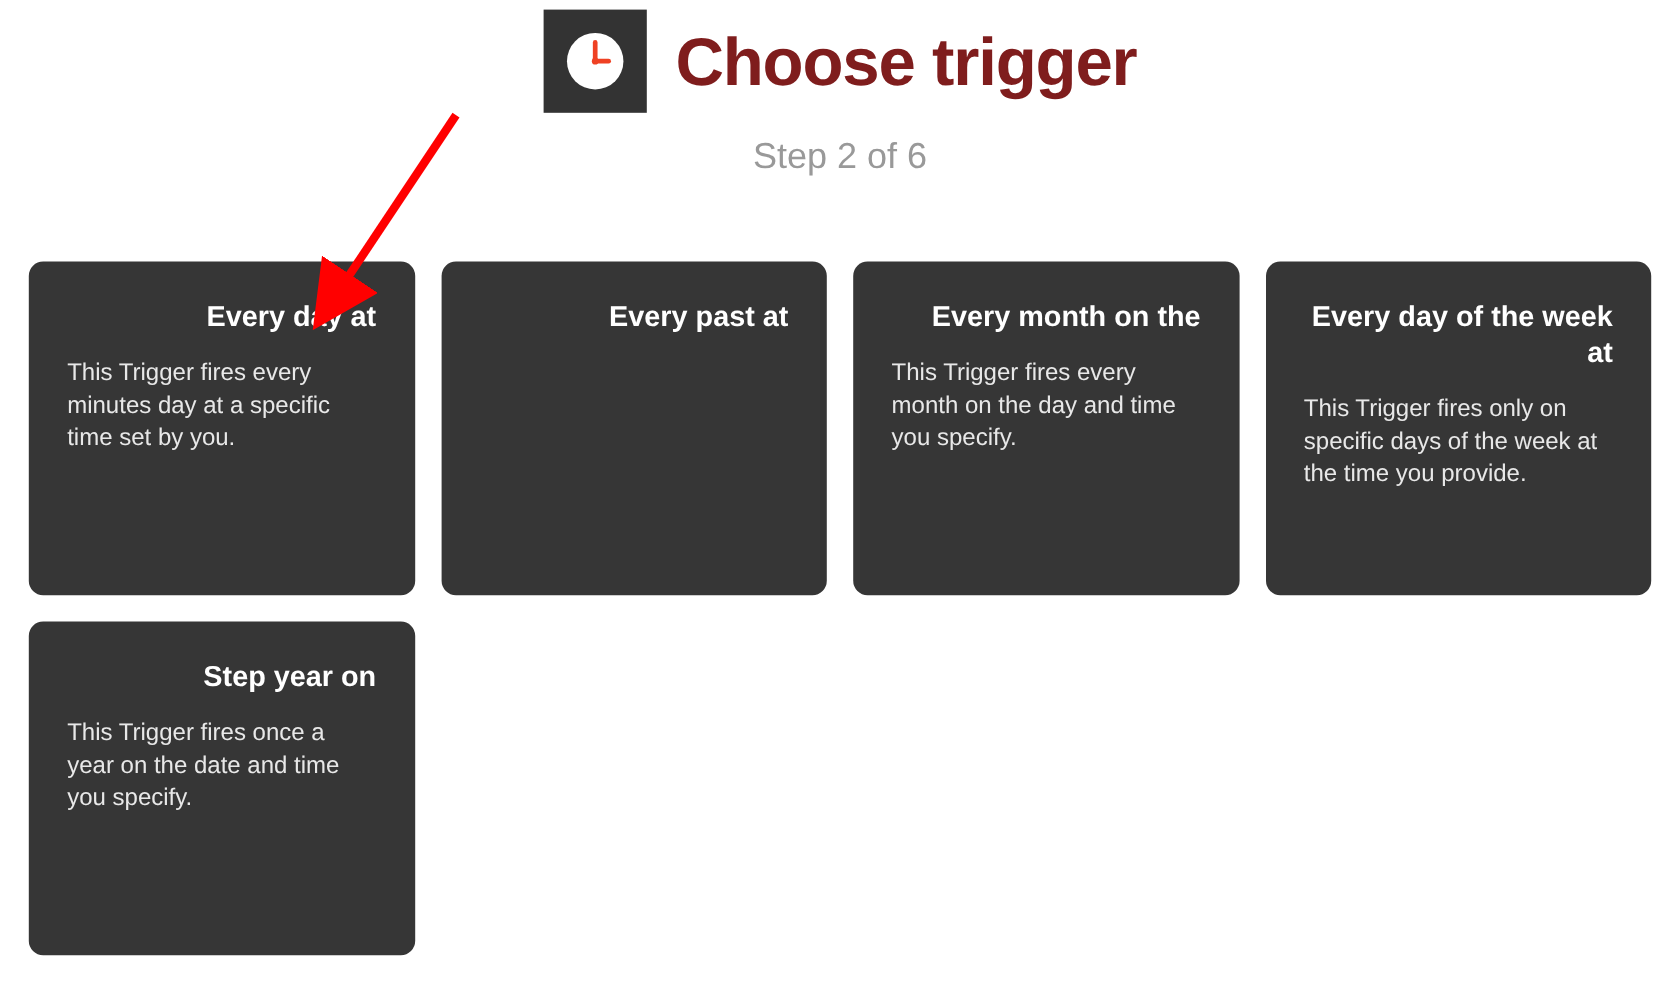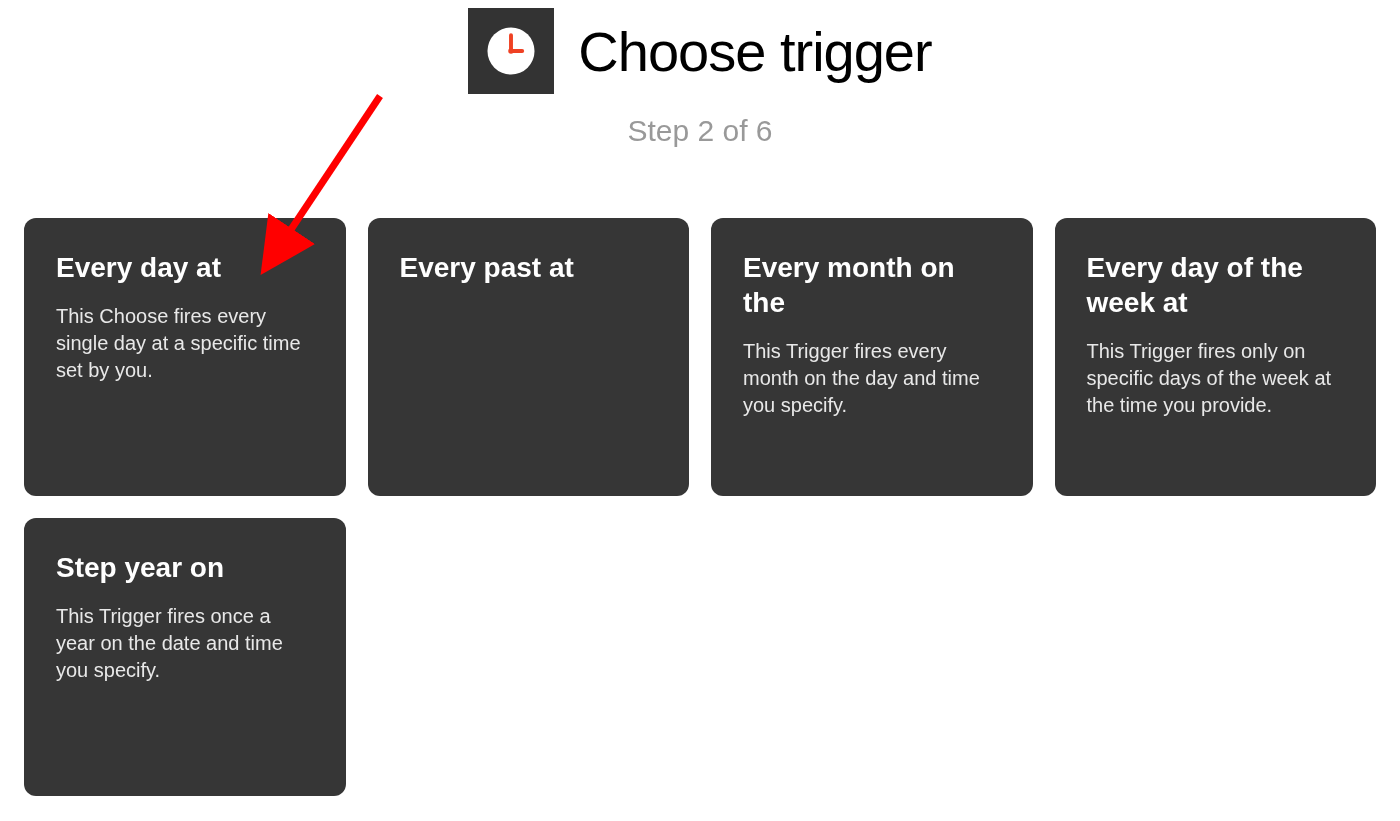--- a/index.html
+++ b/index.html
@@ -29,22 +29,22 @@
       display: flex;
       align-items: center;
       justify-content: center;
     }
     .clock-svg {
       width: 56px;
       height: 56px;
     }
     .page-title {
       font-size: 56px;
-      font-weight: 400;
-      color: #000000;
+      font-weight: 700;
+      color: #7f1d1d;
       letter-spacing: -1px;
     }
     .step-indicator {
       text-align: center;
       color: #999999;
       font-size: 30px;
       margin-top: 20px;
       font-weight: 400;
     }
     .card-grid {
@@ -56,25 +56,26 @@
     }
     .trigger-card {
       background: #363636;
       border-radius: 12px;
       padding: 32px 32px 32px 32px;
       height: 278px;
       cursor: pointer;
       color: #ffffff;
     }
     .card-title {
-      font-size: 28px;
+      font-size: 24px;
       font-weight: 700;
       color: #ffffff;
       margin-bottom: 18px;
       line-height: 1.25;
+      text-align: right;
     }
     .card-description {
       font-size: 20px;
       font-weight: 400;
       color: #e8e8e8;
       line-height: 1.35;
     }
     .annotation-arrow {
       position: absolute;
       left: 250px;
@@ -95,21 +96,21 @@
     </svg>
   </div>
   <h1 class="page-title">Choose trigger</h1>
 </div>
 
 <div class="step-indicator">Step 2 of 6</div>
 
 <div class="card-grid">
   <div class="trigger-card">
     <div class="card-title">Every day at</div>
-    <div class="card-description">This Choose fires every single day at a specific time set by you.</div>
+    <div class="card-description">This Trigger fires every minutes day at a specific time set by you.</div>
   </div>
   <div class="trigger-card">
     <div class="card-title">Every past at</div>
   </div>
   <div class="trigger-card">
     <div class="card-title">Every month on the</div>
     <div class="card-description">This Trigger fires every month on the day and time you specify.</div>
   </div>
   <div class="trigger-card">
     <div class="card-title">Every day of the week at</div>

